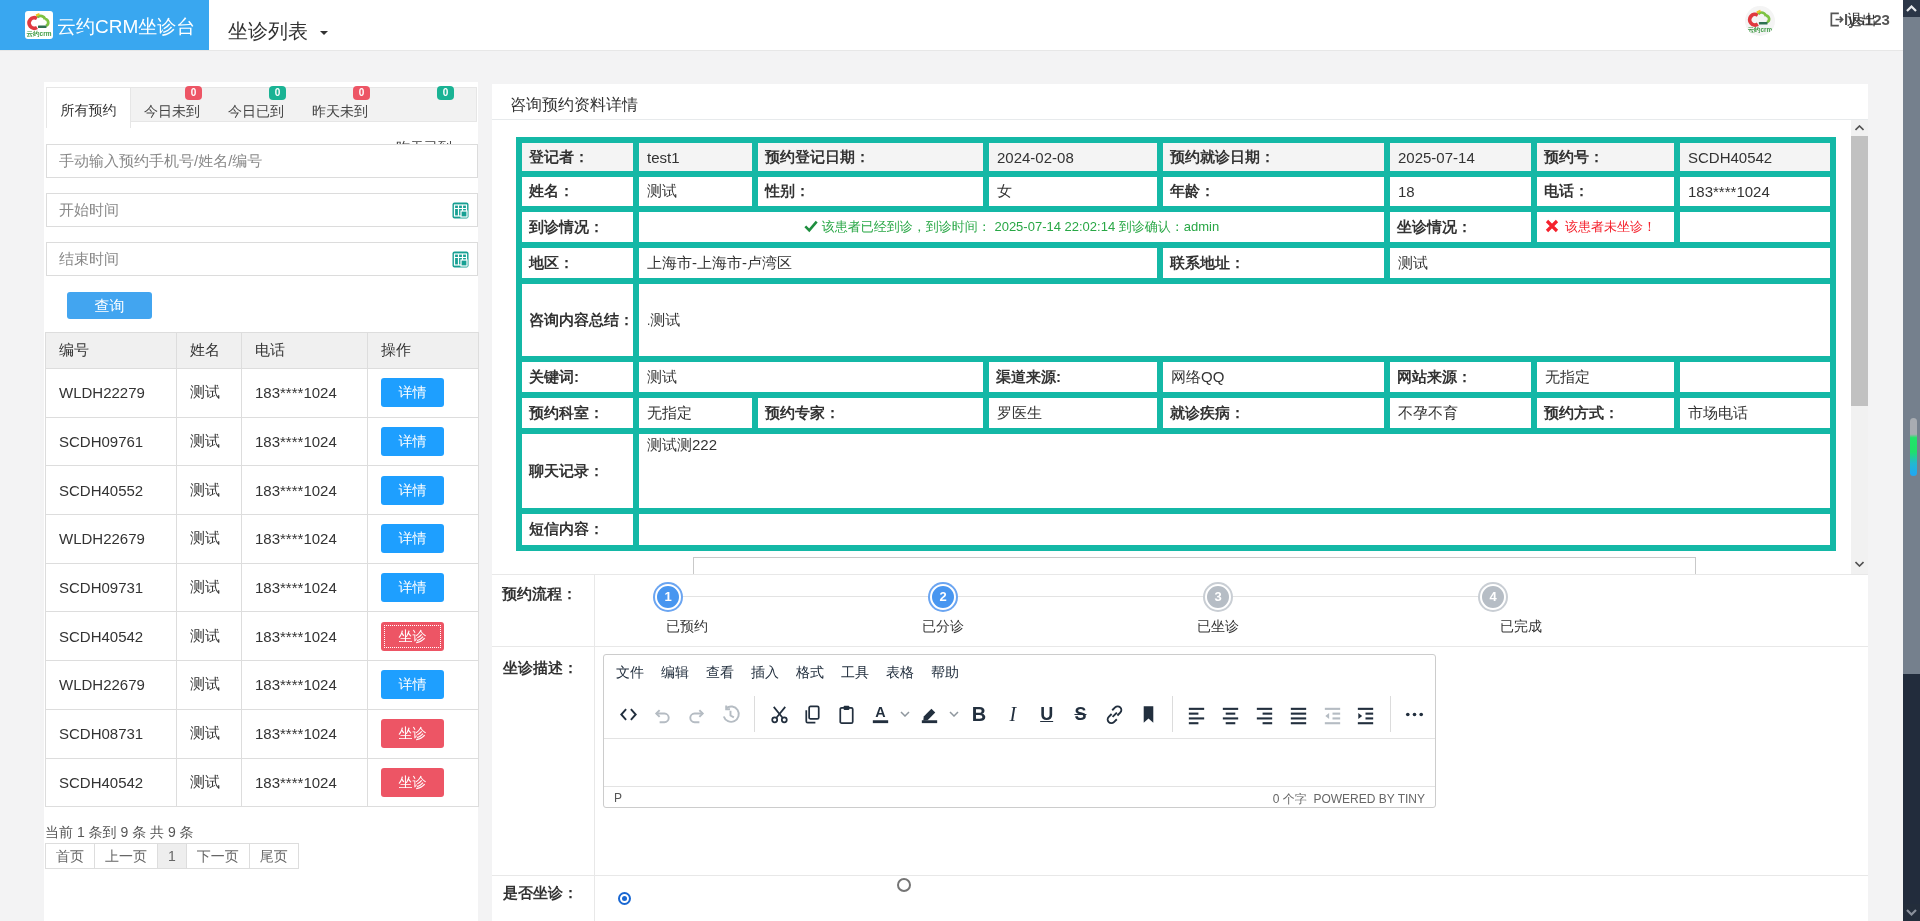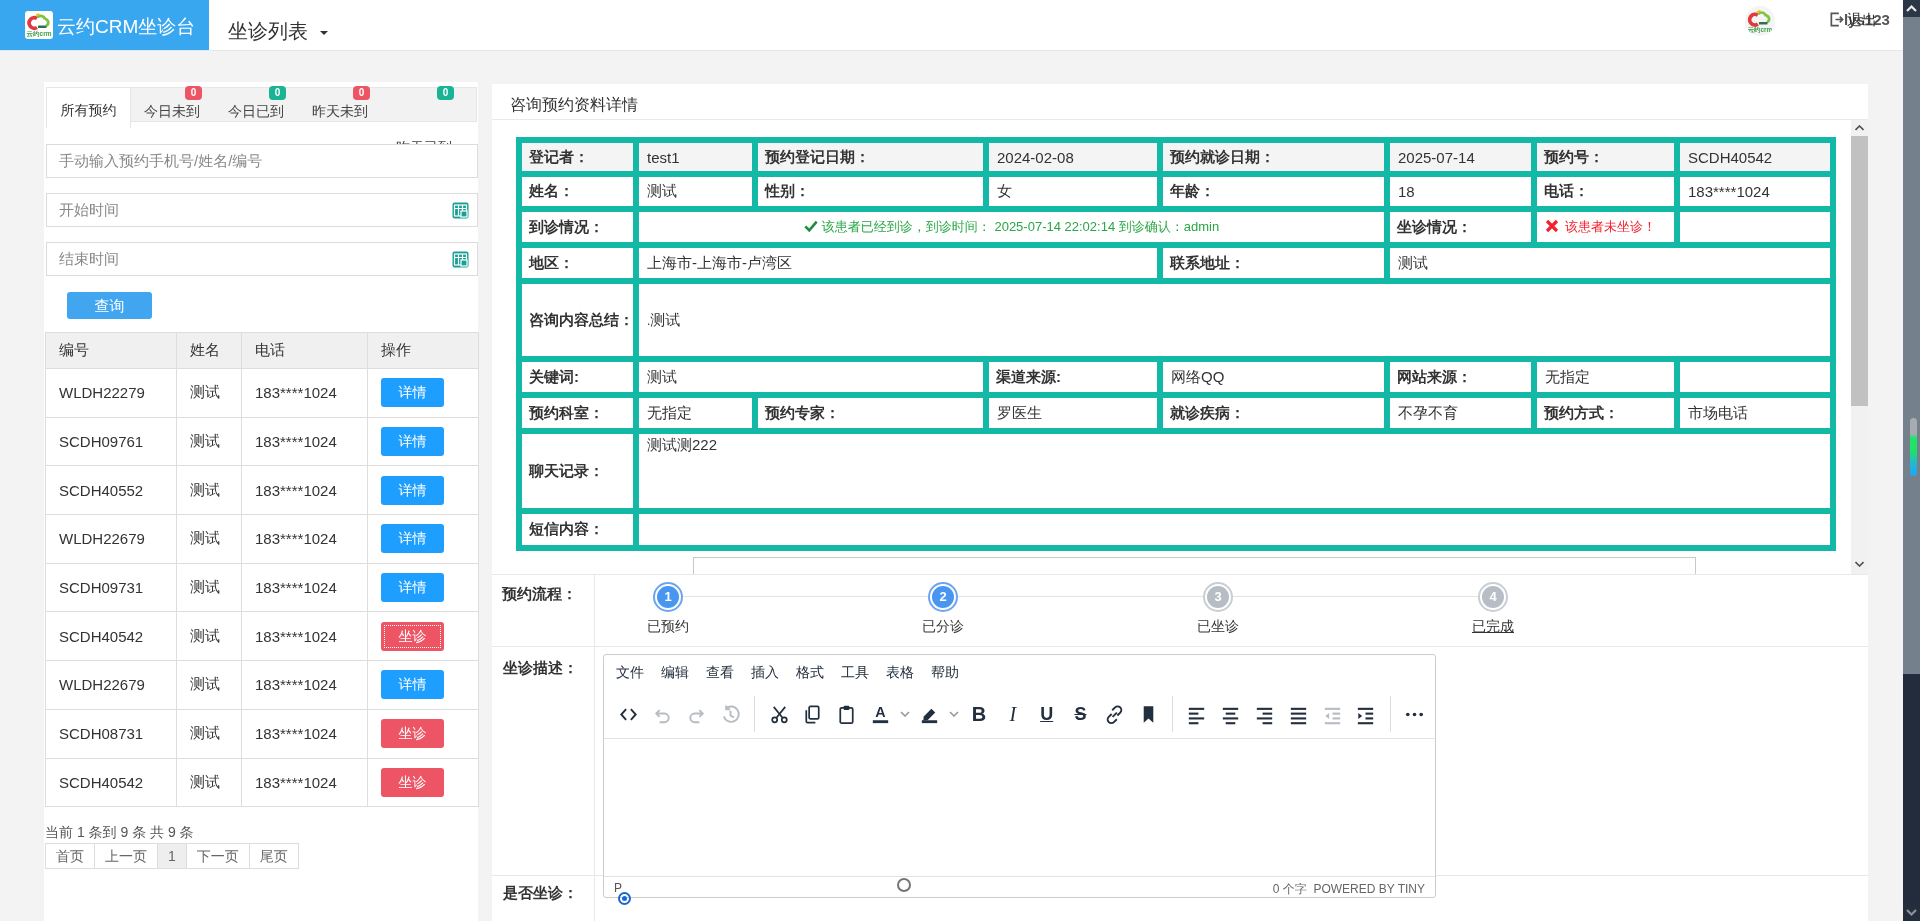--- a/index.html
+++ b/index.html
@@ -63,21 +63,21 @@
 #vline { position:absolute; left:102px; top:490px; width:1px; height:347px; background:#e8e8e8; }
 #rowline2 { position:absolute; left:0; top:562px; width:1376px; height:1px; background:#e8e8e8; }
 #rowline3 { position:absolute; left:0; top:791px; width:1376px; height:1px; background:#e8e8e8; }
 .rowlabel { position:absolute; font-size:15px; font-weight:bold; color:#333; }
 .stepc { position:absolute; width:26px; height:26px; border:2px solid #fff; border-radius:50%; color:#fff; font-size:13px; font-weight:bold; text-align:center; line-height:21px; top:500px; }
 .stepc.on { background:#4896f0; box-shadow:0 0 0 2px #6ba5f1; }
 .stepc.off { background:#b6bdc5; box-shadow:0 0 0 2px #c9ced4; }
 .stepline { position:absolute; top:512px; height:1px; background:#e3e3e3; }
 .steplabel { position:absolute; top:534px; width:80px; text-align:center; font-size:14px; color:#333; }
 
-#editor { position:absolute; left:111px; top:570px; width:833px; height:244px; border:1px solid #ccc; border-radius:3px; background:#fff; }
+#editor { position:absolute; left:111px; top:570px; width:833px; height:154px; border:1px solid #ccc; border-radius:3px; background:#fff; }
 #menubar { position:absolute; left:4px; top:0; height:35px; display:flex; align-items:center; }
 #menubar div { font-size:14px; color:#222f3e; padding:0 8px; margin-right:1px; }
 #toolbar { position:absolute; left:0px; top:35px; width:100%; height:48px; display:flex; align-items:center; padding-left:8px; }
 .tbi { width:33.8px; height:24px; display:flex; align-items:center; justify-content:center; }
 .tbc { width:15.5px; height:24px; display:flex; align-items:center; justify-content:center; }
 .tbsep { width:1px; height:36px; background:#dcdcdc; margin:0 7px; }
 #tbbrd { position:absolute; left:0; top:83px; width:100%; height:1px; background:#e3e3e3; }
 #statusbar { position:absolute; left:0; bottom:0; width:100%; height:21px; border-top:1px solid #e3e3e3; font-size:12px; color:#555; }
 
 #radio1 { position:absolute; left:126px; top:808px; width:13px; height:13px; border-radius:50%; border:2px solid #1967d2; }
@@ -334,24 +334,24 @@
   <div class="rowlabel" style="left:10px; top:501px;">预约流程：</div>
   <div class="rowlabel" style="left:11px; top:575px;">坐诊描述：</div>
   <div class="rowlabel" style="left:11px; top:800px;">是否坐诊：</div>
   <div class="stepline" style="left:190px; width:247px;"></div>
   <div class="stepline" style="left:465px; width:247px;"></div>
   <div class="stepline" style="left:740px; width:247px;"></div>
   <div class="stepc on" style="left:163px;">1</div>
   <div class="stepc on" style="left:438px;">2</div>
   <div class="stepc off" style="left:713px;">3</div>
   <div class="stepc off" style="left:988px;">4</div>
-  <div class="steplabel" style="left:136px;">已预约</div>
+  <div class="steplabel" style="left:136px;text-align:right;">已预约</div>
   <div class="steplabel" style="left:411px;">已分诊</div>
   <div class="steplabel" style="left:686px;">已坐诊</div>
-  <div class="steplabel" style="left:961px;text-decoration:underline;">已完成</div>
+  <div class="steplabel" style="left:989px;">已完成</div>
   <div id="editor">
     <div id="menubar">
       <div>文件</div>
         <div>编辑</div>
         <div>查看</div>
         <div>插入</div>
         <div>格式</div>
         <div>工具</div>
         <div>表格</div>
         <div>帮助</div>

